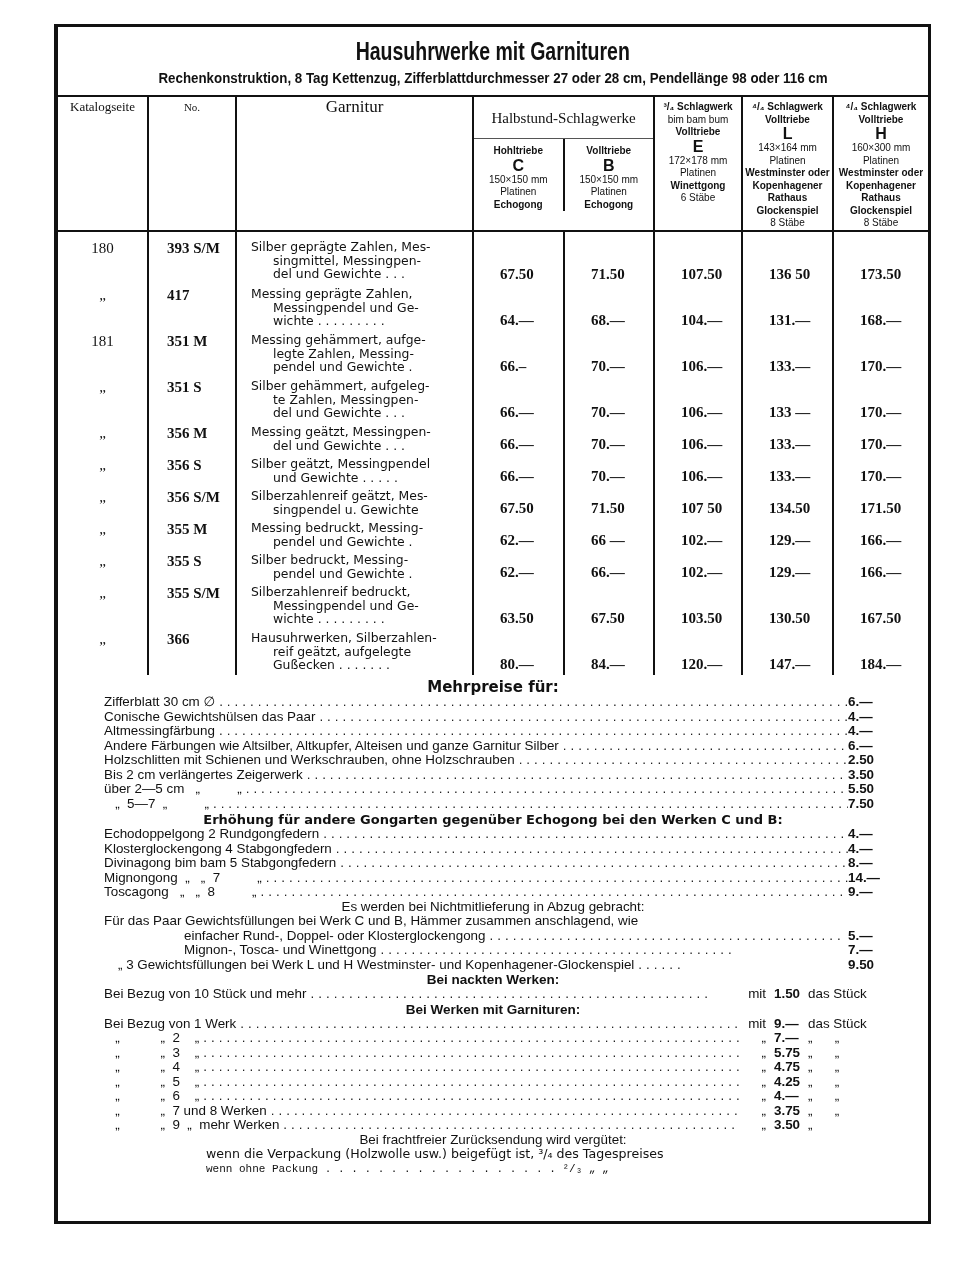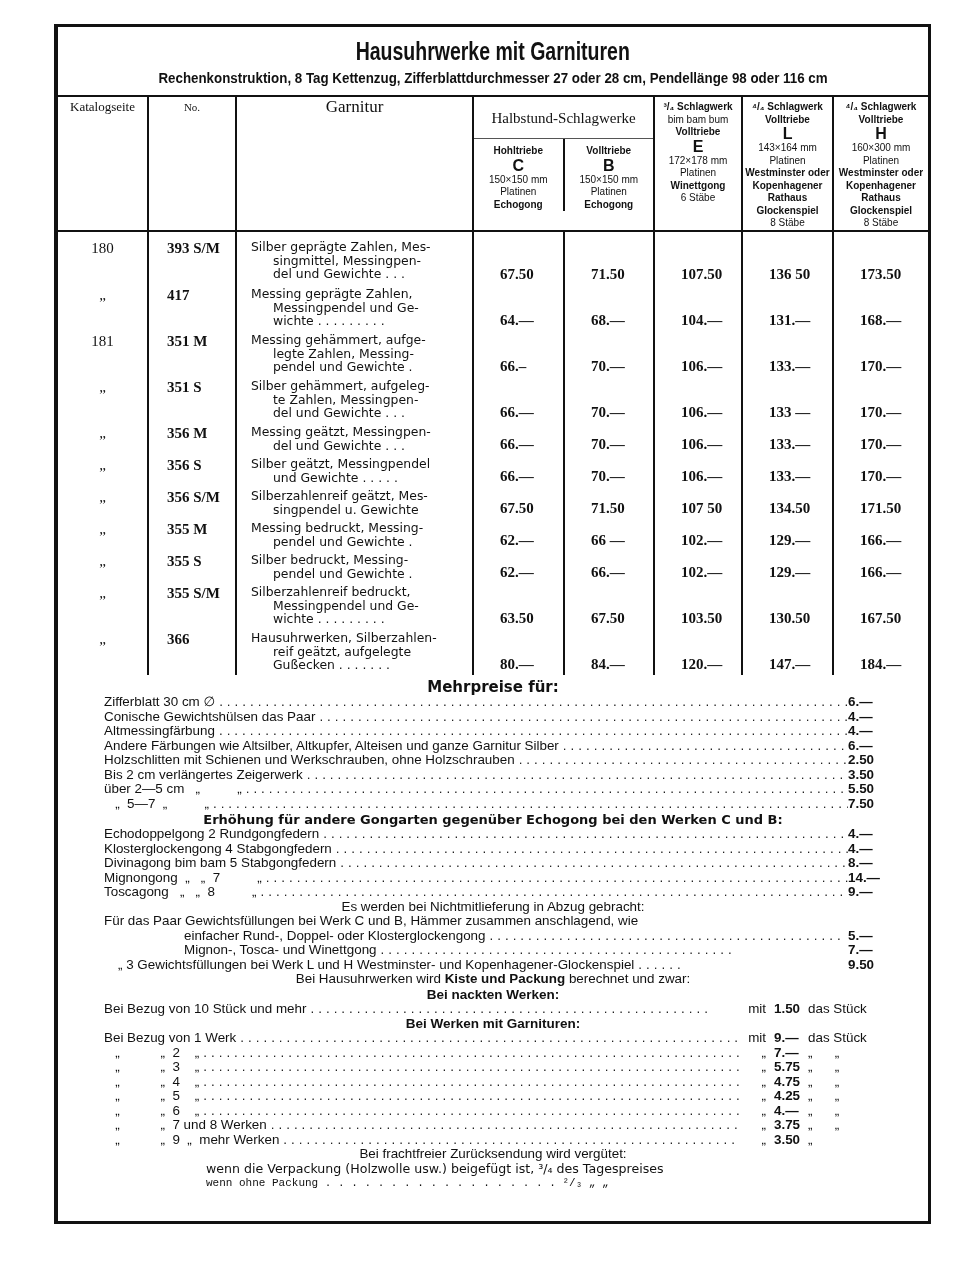--- a/index.html
+++ b/index.html
@@ -333,21 +333,20 @@
   <div class="line" style="padding-left:80px">
       <span class="lbl">Mignon-, Tosca- und Winettgong</span>
       <span class="dots">..............................................</span>
       <span class="val">7.—</span>
     </div>
   <div class="line" style="padding-left:14px">
       <span class="lbl">„  3 Gewichtsfüllungen bei Werk L und H Westminster- und Kopenhagener-Glockenspiel</span>
       <span class="dots">......</span>
       <span class="val">9.50</span>
     </div>
-  <div class="center"><span>Bei Hausuhrwerken wird </span><b>Kiste und Packung</b><span> berechnet und zwar:</span></div>
   <div class="sec-sub" style="font-family:'Liberation Sans',sans-serif;font-size:13.5px">Bei nackten Werken:</div>
   <div class="line">
       <span class="lbl">Bei Bezug von 10 Stück und mehr</span>
       <span class="dots">....................................................</span>
       <span class="mit">mit</span>
       <span class="val">1.50</span>
       <span class="stk">das Stück</span>
     </div>
   <div class="sec-sub" style="font-family:'Liberation Sans',sans-serif;font-size:13.5px">Bei Werken mit Garnituren:</div>
   <div id="garn-list">

